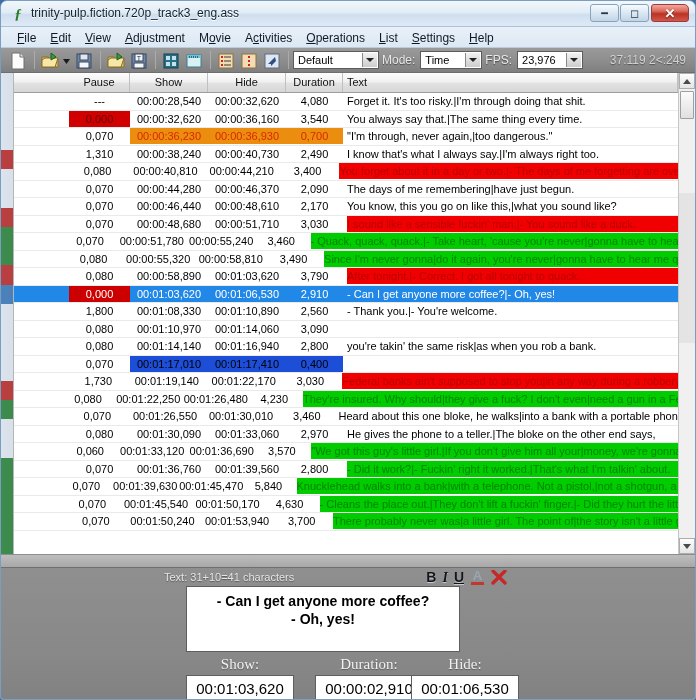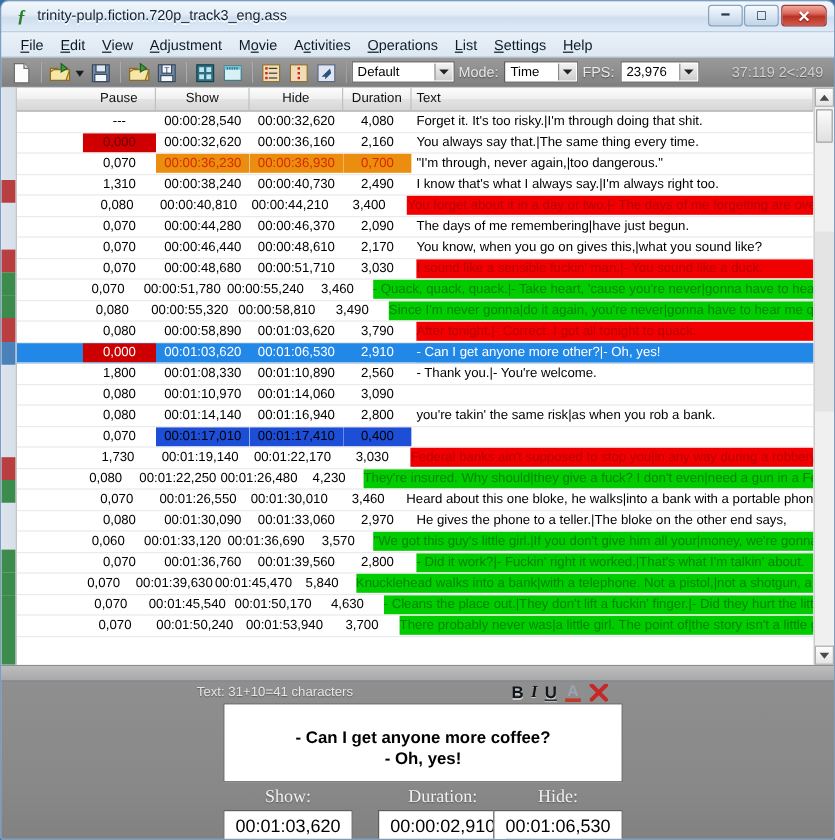--- a/index.html
+++ b/index.html
@@ -203,23 +203,23 @@
   .fbtn.i{ font-style:italic; font-weight:bold; font-family:"Liberation Serif", serif; }
   .fbtn.u{ text-decoration:underline; font-weight:bold; }
   #fcolor{ position:relative; width:15px; height:17px; }
   #fcolor .a{ position:absolute; left:0; top:-1px; width:15px; text-align:center;
     font-size:13px; font-weight:bold; color:#9aa6b3; }
   #fcolor .bar{ position:absolute; left:1px; bottom:1px; width:13px; height:3px; background:#c0392b; }
   #fclear{ position:relative; width:16px; height:17px; }
   #fclear svg{ position:absolute; left:0; top:1px; }
 
   #textbox{
-    position:absolute; left:185px; top:18px; width:333px; height:66px;
+    position:absolute; left:185px; top:18px; width:274px; height:66px;
     background:#fff; border:1px solid #5e5e5e;
-    text-align:center; padding-top:18px;
+    text-align:center; padding-top:5px;
   }
   #textbox .line{
     font-size:14px; font-weight:bold; color:#000; line-height:18px;
     font-family:"Liberation Sans", sans-serif;
   }
   .tfield-group{
     position:absolute; top:88px; width:108px;
   }
   .tfield-group .lbl{
     text-align:center; font-size:15px; color:#f2f2f2;
@@ -469,21 +469,21 @@
             <div class="cell t c-pause st-pausebad">
               <span class="inner">0,000</span>
             </div>
             <div class="cell t c-show">
               <span class="inner">00:00:32,620</span>
             </div>
             <div class="cell t c-hide">
               <span class="inner">00:00:36,160</span>
             </div>
             <div class="cell t c-dur">
-              <span class="inner">2,160</span>
+              <span class="inner">3,540</span>
             </div>
             <div class="cell txt c-text">
               <span class="inner">You always say that.|The same thing every time.</span>
             </div>
           </div>
           <div class="row">
             <div class="cell num c-num">
               <span class="inner">3</span>
             </div>
             <div class="cell t c-pause">
@@ -572,21 +572,21 @@
             <div class="cell t c-show">
               <span class="inner">00:00:46,440</span>
             </div>
             <div class="cell t c-hide">
               <span class="inner">00:00:48,610</span>
             </div>
             <div class="cell t c-dur">
               <span class="inner">2,170</span>
             </div>
             <div class="cell txt c-text">
-              <span class="inner">You know, when you go on gives this,|what you sound like?</span>
+              <span class="inner">You know, this you go on like this,|what you sound like?</span>
             </div>
           </div>
           <div class="row">
             <div class="cell num c-num">
               <span class="inner">8</span>
             </div>
             <div class="cell t c-pause">
               <span class="inner">0,070</span>
             </div>
             <div class="cell t c-show">
@@ -672,21 +672,21 @@
             <div class="cell t c-show">
               <span class="inner">00:01:03,620</span>
             </div>
             <div class="cell t c-hide">
               <span class="inner">00:01:06,530</span>
             </div>
             <div class="cell t c-dur">
               <span class="inner">2,910</span>
             </div>
             <div class="cell txt c-text txt-blue">
-              <span class="inner">- Can I get anyone more other?|- Oh, yes!</span>
+              <span class="inner">- Can I get anyone more coffee?|- Oh, yes!</span>
             </div>
           </div>
           <div class="row">
             <div class="cell num c-num">
               <span class="inner">13</span>
             </div>
             <div class="cell t c-pause">
               <span class="inner">1,800</span>
             </div>
             <div class="cell t c-show">

